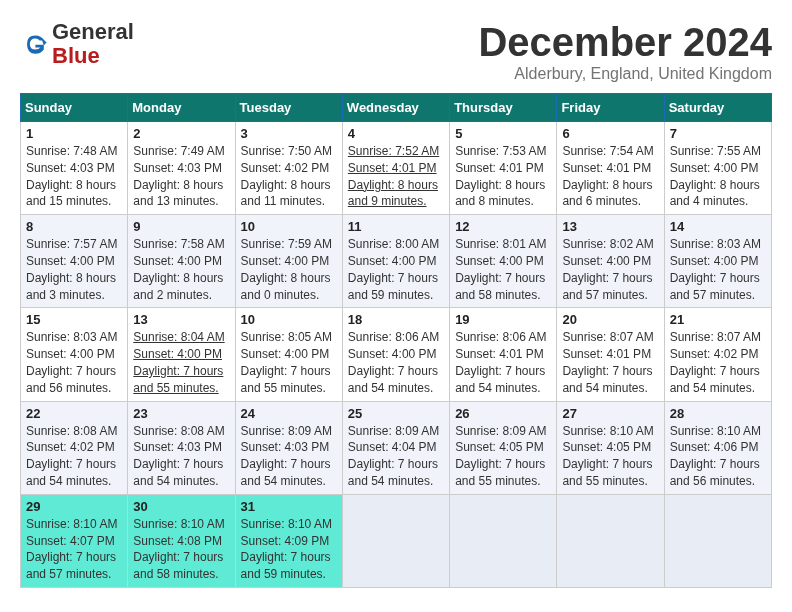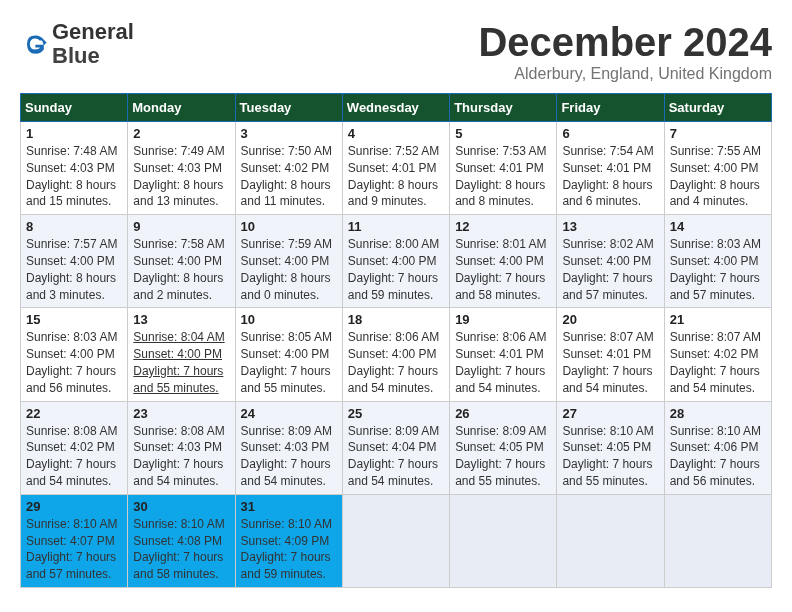--- a/index.html
+++ b/index.html
@@ -20,21 +20,21 @@
       display: flex;
       align-items: center;
       gap: 4px;
     }
     .logo-text {
       font-size: 22px;
       font-weight: bold;
       line-height: 1.1;
     }
     .logo-text .general { color: #333; }
-    .logo-text .blue { color: #404040; }
+    .logo-text .blue { color: #b91c1c; }
     .logo-icon {
       width: 28px;
       height: 28px;
     }
     .title-block {
       text-align: right;
     }
     .title-block h1 {
       font-size: 40px;
       font-weight: bold;
@@ -44,41 +44,41 @@
       font-size: 16px;
       font-weight: normal;
       color: #737373;
     }
     .calendar {
       width: 100%;
       border-collapse: collapse;
       font-size: 11px;
     }
     .calendar thead tr th {
-      background-color: #14532d;
+      background-color: #0f766e;
       color: #fff;
       padding: 6px 4px;
       text-align: left;
       font-size: 13px;
       font-weight: bold;
       border: 1px solid #1a6bb5;
     }
     .calendar tbody tr td {
       border: 1px solid #ccc;
       vertical-align: top;
       padding: 4px 5px;
       width: calc(100% / 7);
       min-height: 80px;
       background: #fff;
     }
     .calendar tbody tr:nth-child(even) td {
       background: #f0f4fa;
     }
     .calendar tbody tr:last-child td {
-      background: #0ea5e9;
+      background: #5eead4;
     }
     .day-number {
       font-size: 13px;
       font-weight: bold;
       color: #222;
       display: block;
       margin-bottom: 2px;
     }
     .day-info {
       font-size: 12px;
@@ -136,21 +136,21 @@
 Daylight: 8 hours and 13 minutes.</div>
         </td>
         <td>
           <span class="day-number">3</span>
           <div class="day-info" style="white-space: pre-line;">Sunrise: 7:50 AM
 Sunset: 4:02 PM
 Daylight: 8 hours and 11 minutes.</div>
         </td>
         <td>
           <span class="day-number">4</span>
-          <div class="day-info" style="white-space: pre-line;">Sunrise: 7:52 AM
+          <div class="day-info" style="white-space: pre-line; text-decoration: underline;">Sunrise: 7:52 AM
 Sunset: 4:01 PM
 Daylight: 8 hours and 9 minutes.</div>
         </td>
         <td>
           <span class="day-number">5</span>
           <div class="day-info" style="white-space: pre-line;">Sunrise: 7:53 AM
 Sunset: 4:01 PM
 Daylight: 8 hours and 8 minutes.</div>
         </td>
         <td>

